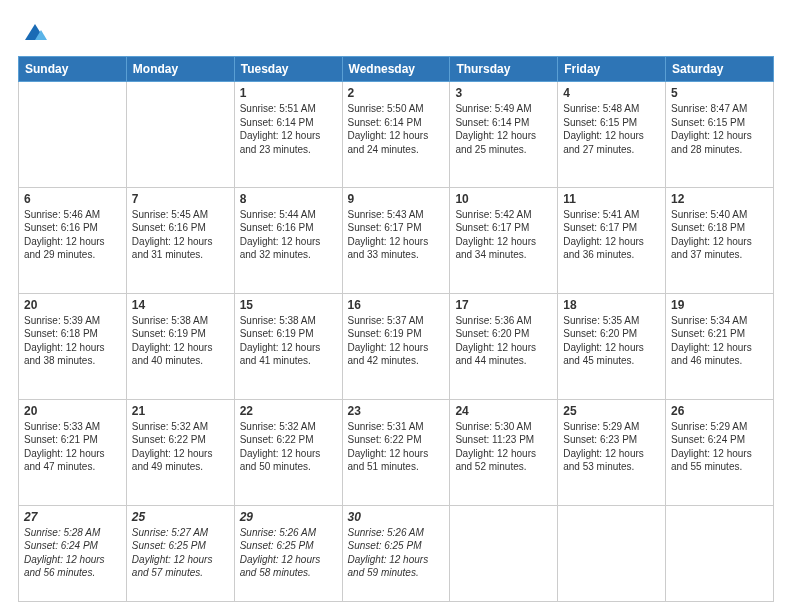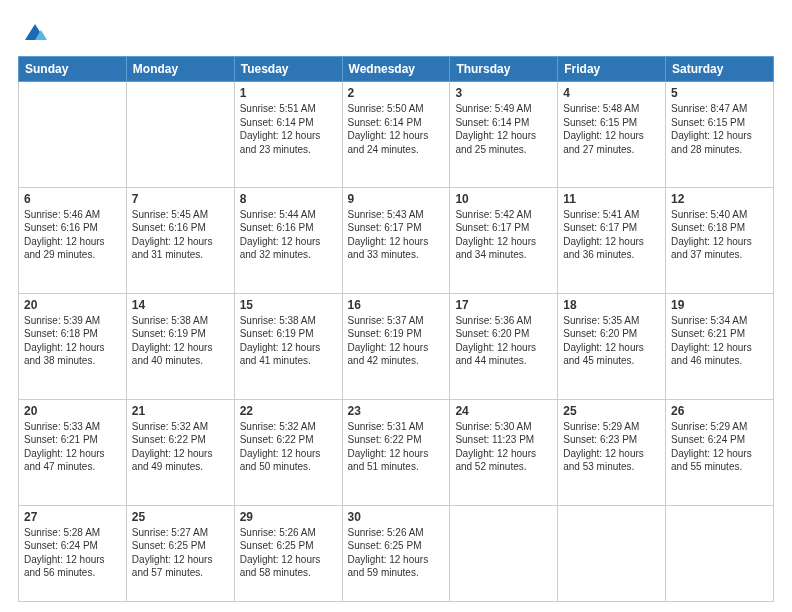--- a/index.html
+++ b/index.html
@@ -85,20 +85,21 @@
       display: block;
       margin-bottom: 2px;
     }
     .day-info {
       font-size: 10px;
       line-height: 1.35;
       color: #333;
     }
     .last-row td {
       height: 80px;
+      font-style: italic;
     }
   </style>
 </head>
 <body>
 
 <div class="page">
   <div class="header">
     <div class="logo">
       <div>
         <div style="display:flex;align-items:center;">

